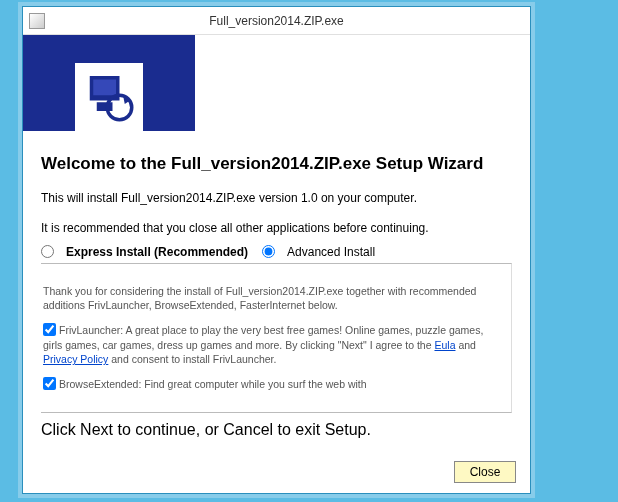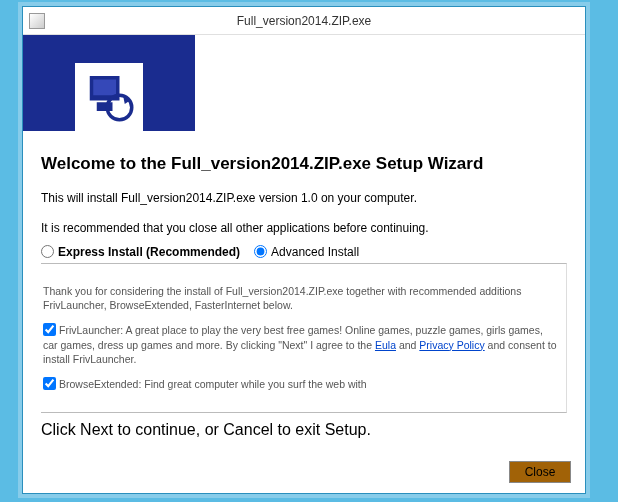--- a/index.html
+++ b/index.html
@@ -1,41 +1,41 @@
 <!DOCTYPE html>
 <html><head>
 <meta charset="utf-8">
 <style>
 * { box-sizing: border-box; margin: 0; padding: 0; }
 body { font-family: "Segoe UI", Tahoma, sans-serif; background: #5bbce4; width: 618px; height: 502px; overflow: hidden; position: relative; }
-.window { position: absolute; top: 6px; left: 22px; width: 564px; height: 488px; background: #fff; border: 1px solid #2a8fbd; box-shadow: 0 0 0 4px rgba(180,220,240,0.5); }
+.window { position: absolute; top: 6px; left: 22px; width: 509px; height: 488px; background: #fff; border: 1px solid #2a8fbd; box-shadow: 0 0 0 4px rgba(180,220,240,0.5); }
 .titlebar { height: 28px; background: #fff; display: flex; align-items: center; justify-content: center; border-bottom: 1px solid #e0e0e0; position: relative; }
 .title-icon { position: absolute; left: 6px; width: 16px; height: 16px; background: linear-gradient(135deg,#fff,#ccc); border: 1px solid #999; }
 .titlebar-text { font-size: 12px; color: #333; }
 .content { display: flex; height: calc(100% - 28px); flex-direction: column; }
 .sidebar { width: 172px; background: #1a2c8f; display: flex; align-items: flex-start; justify-content: center; padding-top: 28px; }
 .logo-box { width: 68px; height: 68px; background: #fff; display: flex; align-items: center; justify-content: center; }
 .logo-box svg { width: 56px; height: 56px; }
 .main { flex: 1; padding: 22px 18px 10px 18px; display: flex; flex-direction: column; font-size: 12px; color: #000; }
 .heading { font-size: 17px; font-weight: bold; line-height: 1.25; margin-bottom: 16px; }
 .intro { font-size: 12px; margin-bottom: 14px; line-height: 1.35; }
 .recommend { font-size: 12px; margin-bottom: 8px; line-height: 1.35; }
 .radios { display: flex; gap: 14px; font-size: 12px; margin-bottom: 4px; align-items: center; }
-.radio-item { display: flex; align-items: center; gap: 4px; }
+.radio-item { display: flex; align-items: center; gap: 12px; }
 .radio-item input { margin: 0; }
 .radio-item label { cursor: pointer; }
 .radio-item.bold label { font-weight: bold; }
 .scroll-area { border-top: 1px solid #bbb; border-bottom: 1px solid #bbb; border-right: 1px solid #ddd; height: 150px; overflow-y: scroll; font-size: 10.5px; color: #555; line-height: 1.4; padding: 20px 6px 4px 2px; font-family: Verdana, sans-serif; }
 .scroll-area p { margin-bottom: 10px; }
 .chk-line { display: block; }
 .chk-line input { vertical-align: -2px; margin-right: 3px; }
 .lnk { color: #0044cc; text-decoration: underline; cursor: pointer; }
 .footer-text { font-size: 16px; margin-top: 8px; }
 .buttons { position: absolute; bottom: 10px; right: 14px; display: flex; gap: 6px; }
-.btn { min-width: 62px; padding: 3px 5px; font-size: 12px; background: #a16207; border: 1px solid #888; cursor: pointer; font-family: inherit; }
+.btn { min-width: 62px; padding: 3px 5px; font-size: 12px; background: #fef9c3; border: 1px solid #888; cursor: pointer; font-family: inherit; }
 ::-webkit-scrollbar { width: 16px; }
 ::-webkit-scrollbar-track { background: #f0f0f0; }
 ::-webkit-scrollbar-thumb { background: #c0c0c0; border: 1px solid #a0a0a0; }
 </style>
 </head>
 <body>
 
 <div class="window">
   <div class="titlebar">
     <div class="title-icon"></div>

